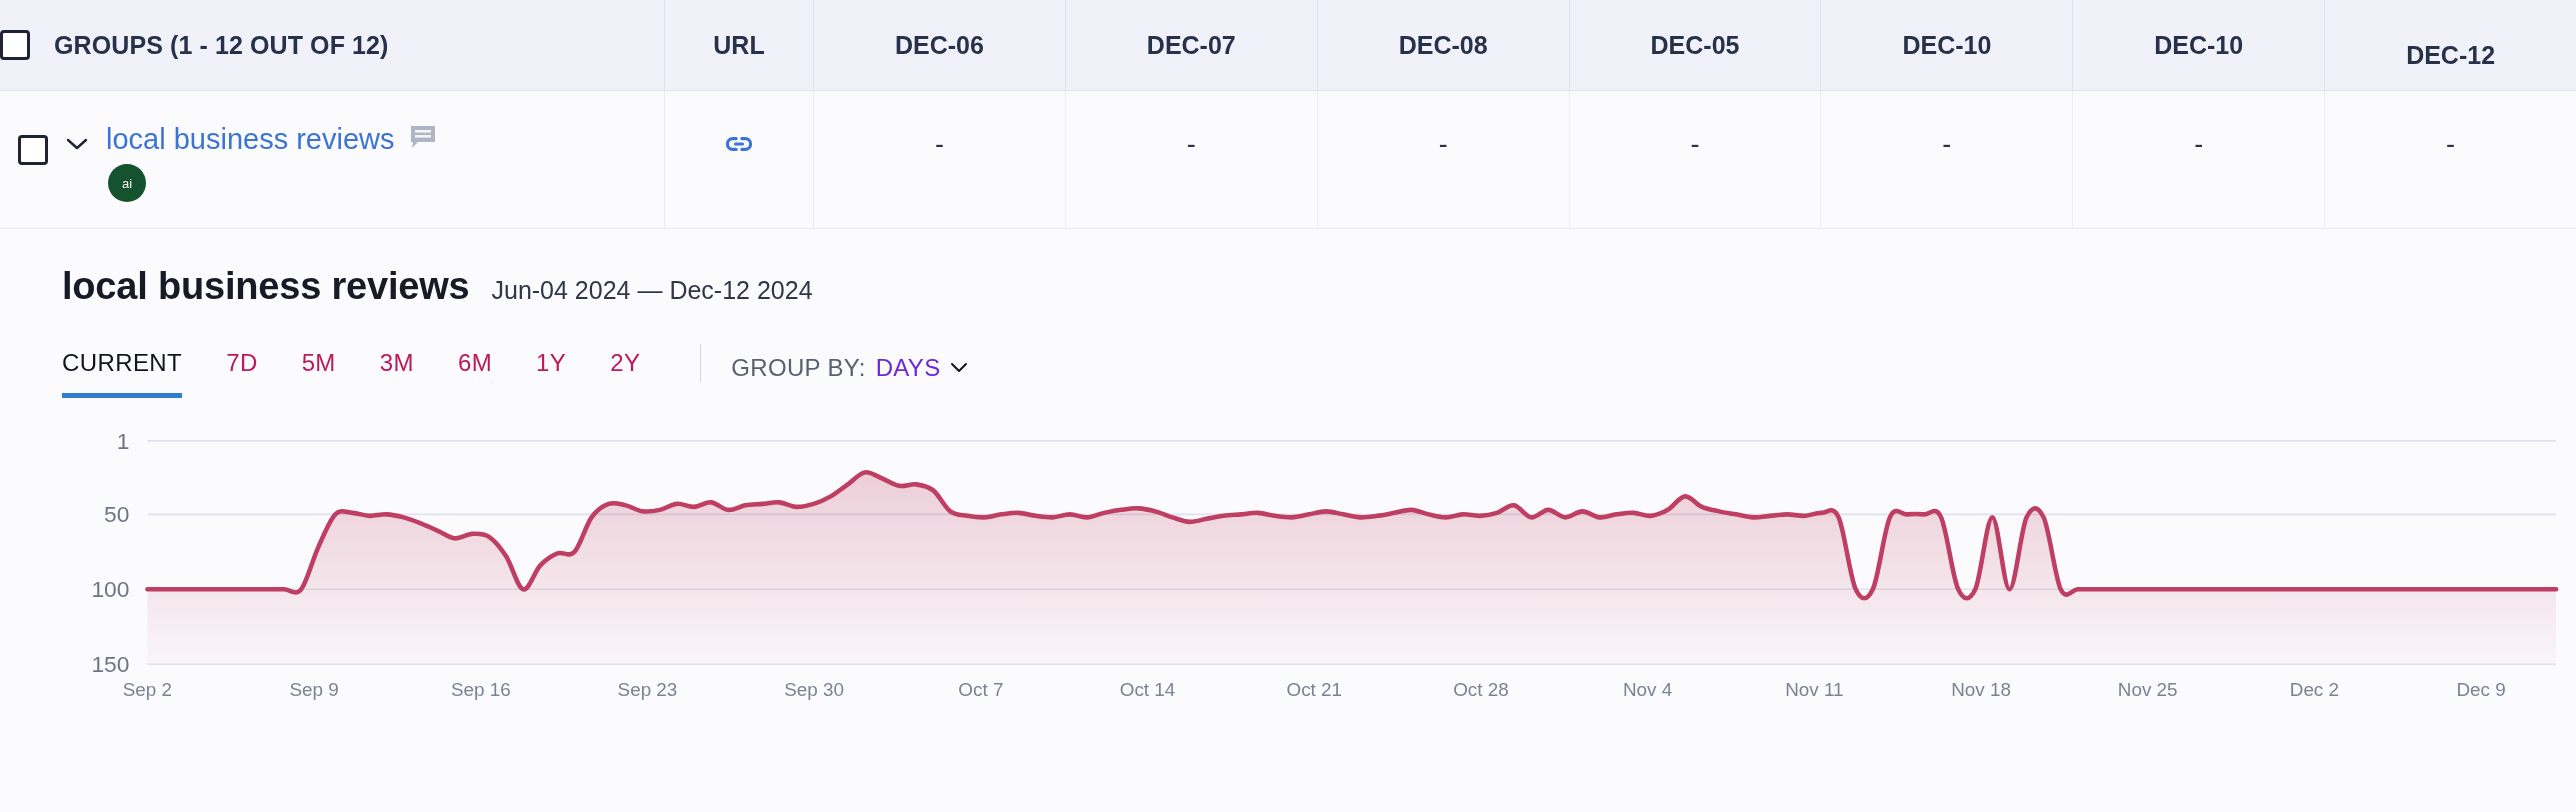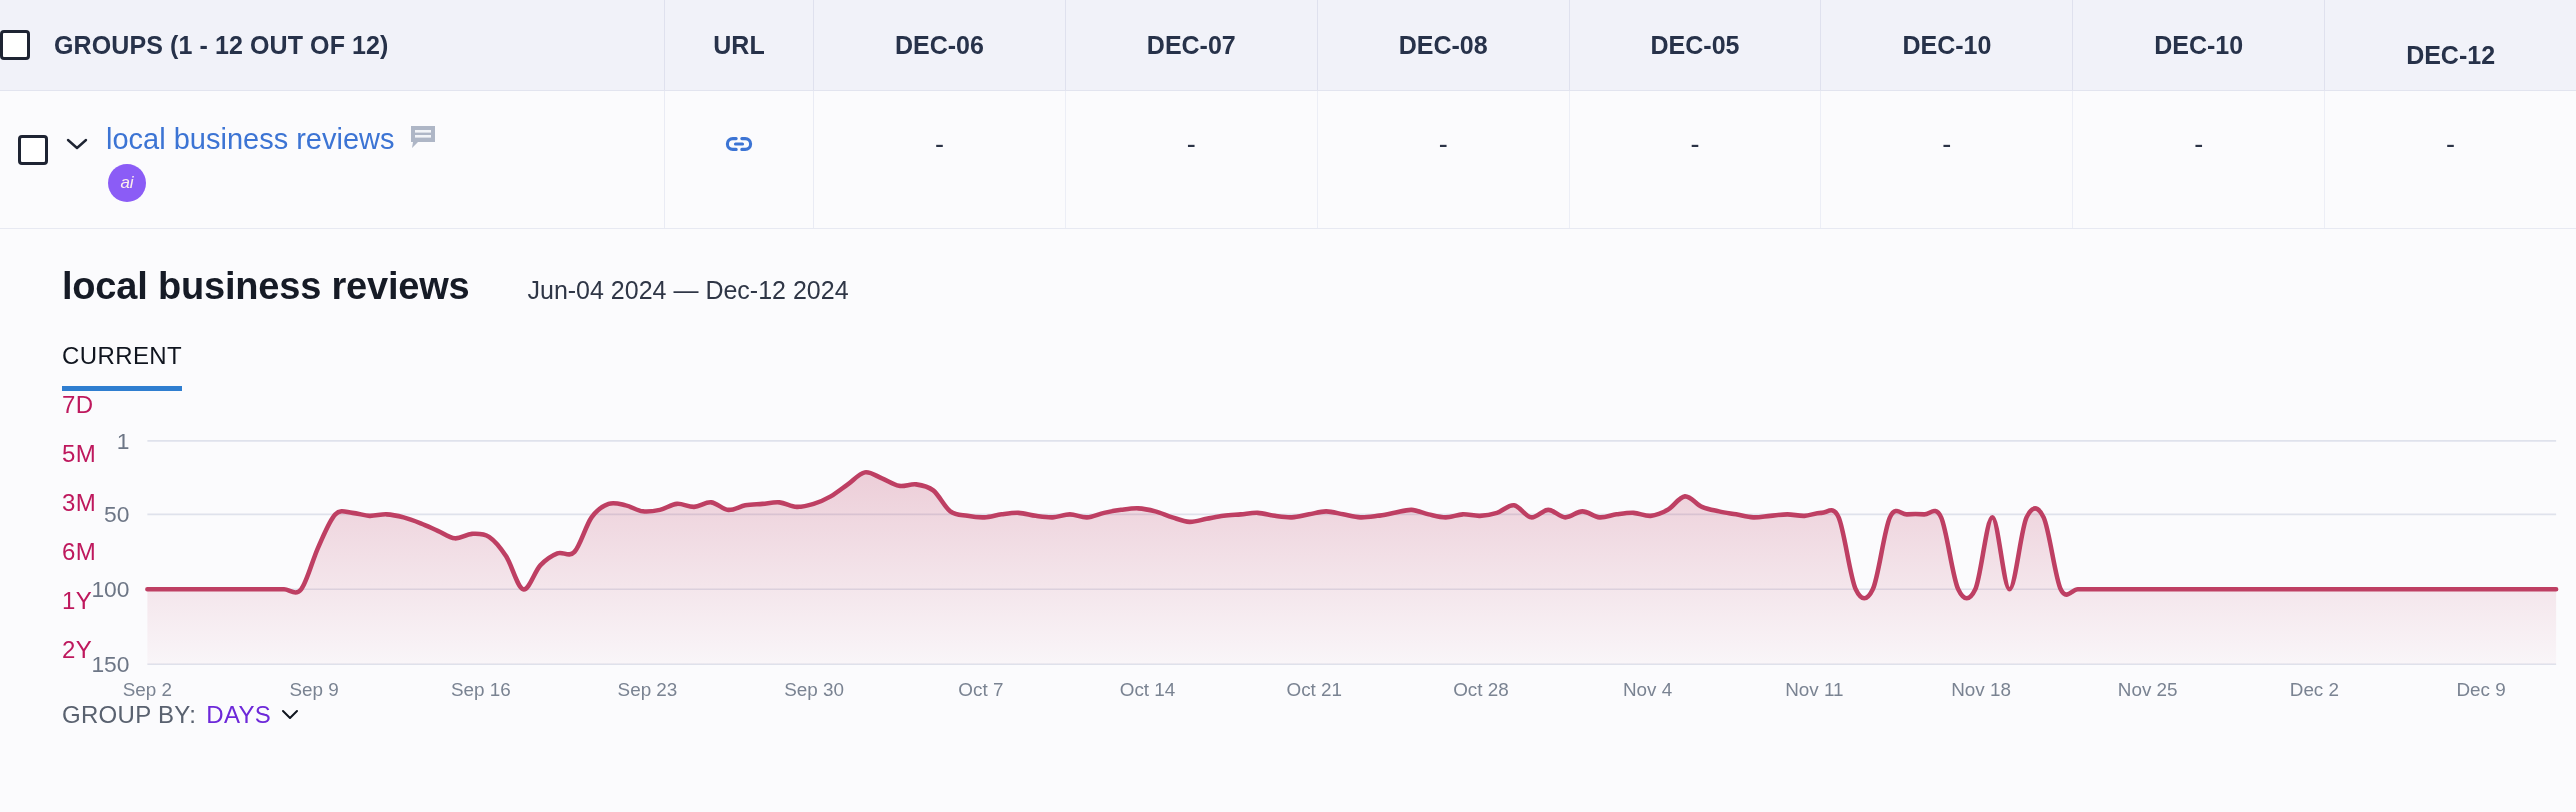--- a/index.html
+++ b/index.html
@@ -99,28 +99,27 @@
   .kw-line { display: flex; align-items: center; gap: 14px; }
   .kw-link {
     font-size: 29px;
     color: #3c74d4;
     white-space: nowrap;
     cursor: pointer;
   }
   .ai-badge {
     width: 38px; height: 38px;
     border-radius: 50%;
-    background: #8b5cf6;
+    background: #14532d;
     color: #fdeeec;
-    font-size: 17px;
+    font-size: 13px;
     display: flex;
     align-items: center;
     justify-content: center;
     margin-left: 2px;
-    font-style: italic;
   }
   .td-url {
     width: 149px;
     display: flex;
     align-items: flex-start;
     justify-content: center;
     padding-top: 36px;
     border-right: 1px solid #e9ebf4;
   }
   .td-date {
@@ -137,28 +136,27 @@
 
   
   .panel { padding: 36px 0 0 62px; background: #fbfbfd; height: 583px; }
   .panel-title-row { display: flex; align-items: baseline; gap: 22px; }
   .panel-title {
     font-size: 38px;
     font-weight: 700;
     color: #161b26;
     letter-spacing: -0.2px;
   }
-  .panel-range { font-size: 25px; color: #2f3646; margin-left: 36px; }
+  .panel-range { font-size: 25px; color: #2f3646; }
 
   .tabs-row {
     display: flex;
-    align-items: flex-start;
+    align-items: flex-end;
     margin-top: 34px;
     height: 56px;
-    flex-direction: column;
   }
   .tab {
     font-size: 24px;
     color: #be185d;
     padding: 0 0 16px 0;
     margin-right: 44px;
     cursor: pointer;
     border-bottom: 5px solid transparent;
     letter-spacing: 0.4px;
   }

